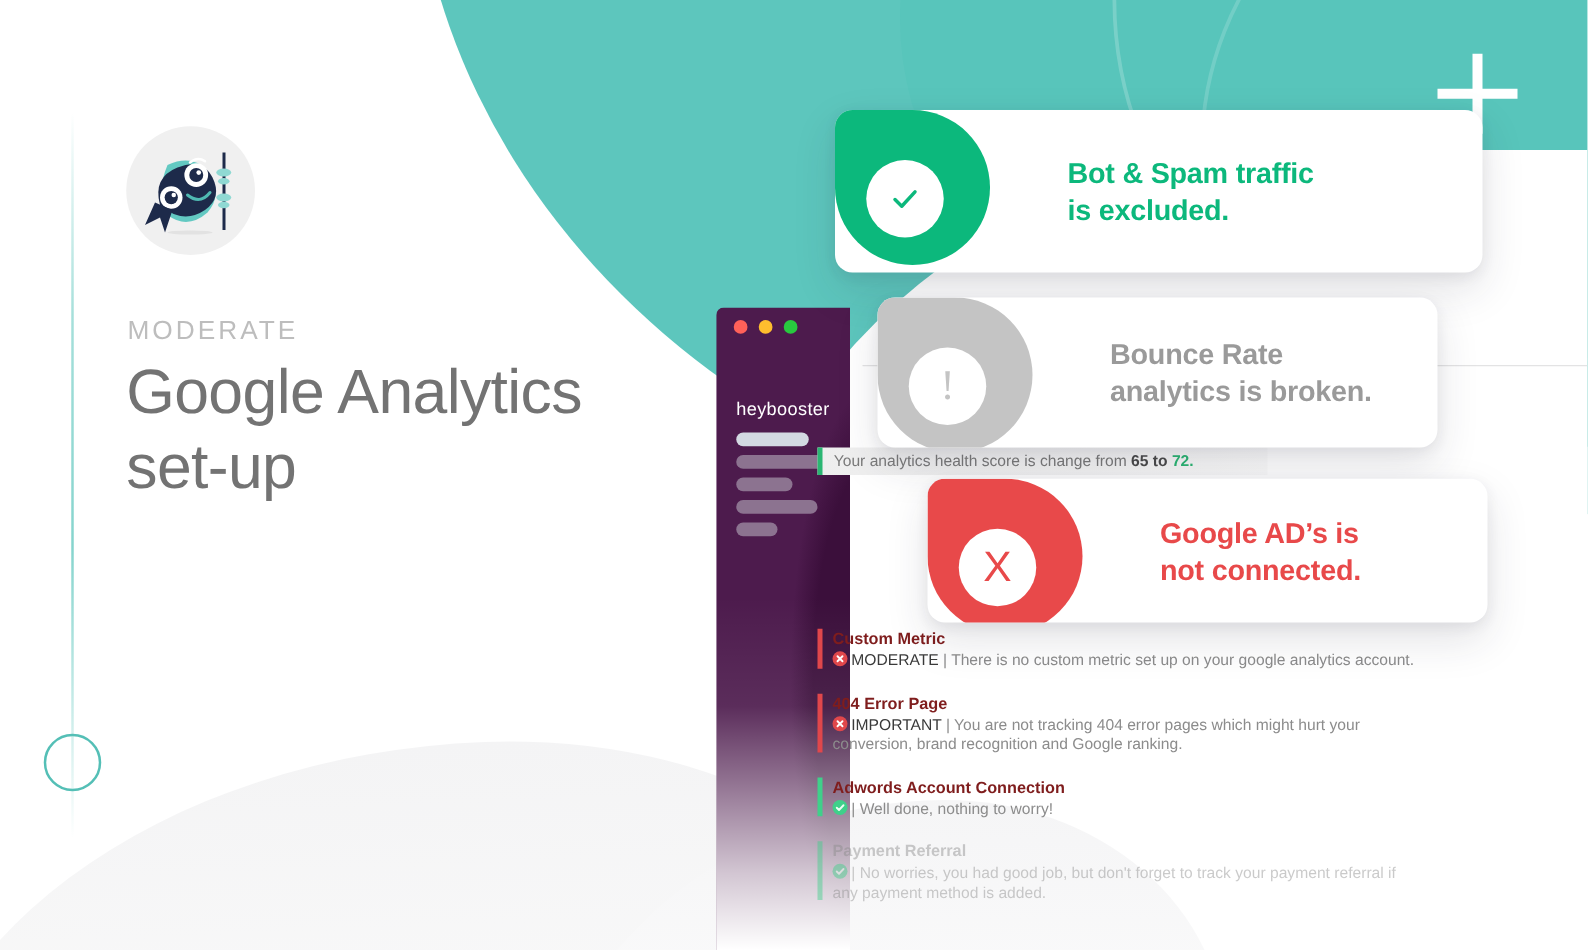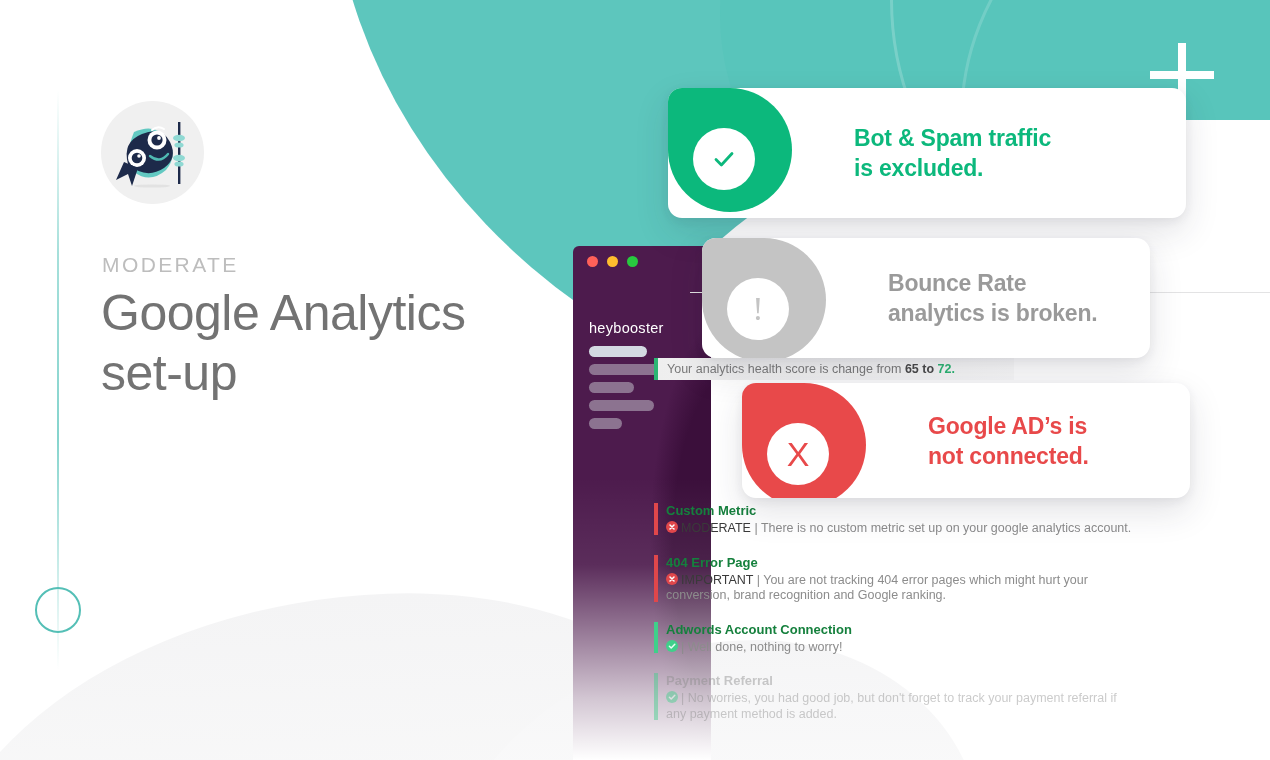--- a/index.html
+++ b/index.html
@@ -98,21 +98,21 @@
   .headline {
     position:absolute; left:101px; top:283px; width:520px;
     font-size:50px; line-height:60px; font-weight:400; color:#101a33;
     letter-spacing:-0.5px;
   }
   .headline .accent { color:#737373; }
 
   
   .dash { position:absolute; left:573px; top:246px; width:697px; height:514px; }
   .dash-side {
-    position:absolute; left:0; top:0; width:138px; height:514px;
+    position:absolute; left:0; top:0; width:107px; height:514px;
     background:
       linear-gradient(180deg, rgba(77,27,77,0) 0%, rgba(77,27,77,0) 45%, rgba(255,255,255,.08) 62%, rgba(255,255,255,.75) 88%, rgba(255,255,255,1) 100%),
       radial-gradient(140% 100% at 120% 58%, #3b0f3b 0%, #3b0f3b 34%, #4d1b4d 46%, #4d1b4d 100%);
     border-radius:6px 0 0 0;
     text-align:center;
   }
   .dots { position:absolute; left:14px; top:10px; display:flex; gap:9px; }
   .dot { width:11px; height:11px; border-radius:50%; }
   .dot.r { background:#ff6159; }
   .dot.y { background:#ffbd2e; }
@@ -145,21 +145,21 @@
 
   
   .issues { position:absolute; left:81px; top:256px; width:480px; }
   .issue { position:relative; padding-left:12px; margin-bottom:17px; }
   .issue .bar {
     position:absolute; left:0; top:1px; width:4px; bottom:2px;
   }
   .issue.sev-red .bar { background:#e0474b; }
   .issue.sev-green .bar { background:#3fd08a; }
   .issue .title {
-    font-size:13px; font-weight:bold; color:#15803d; line-height:17px;
+    font-size:13px; font-weight:bold; color:#7f1d1d; line-height:17px;
   }
   .issue .body {
     font-size:12.5px; color:#8c8c8c; line-height:15.5px; margin-top:2px;
   }
   .issue .sev {
     font-weight:normal; color:#3a3a3a;
   }
   .badge {
     display:inline-block; width:12px; height:12px; border-radius:50%;
     vertical-align:-1px; margin-right:3px; position:relative;

